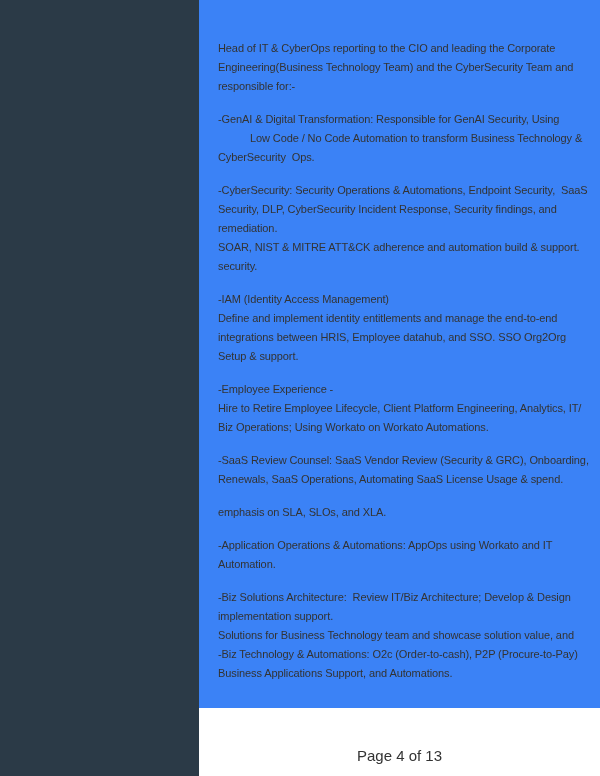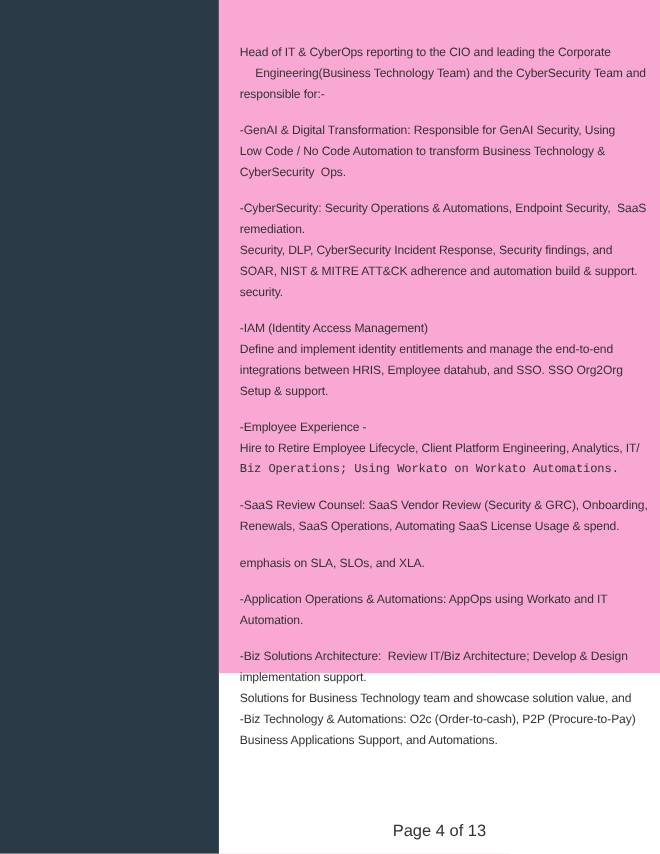--- a/index.html
+++ b/index.html
@@ -20,22 +20,22 @@
     top: 0;
     width: 199px;
     height: 776px;
     background: #2b3a47;
   }
   .content {
     position: absolute;
     left: 199px;
     top: 0;
     width: 401px;
-    height: 612px;
-    background: #f9a8d4;
+    height: 708px;
+    background: #3b82f6;
   }
   .doc {
     padding: 39px 10px 0 19px;
   }
   .para {
     margin: 0 0 14px 0;
   }
   .line {
     font-size: 11px;
     line-height: 19px;
@@ -56,45 +56,45 @@
 </style>
 </head>
 <body style="background: rgb(255, 255, 255);">
 
 <div class="sidebar" style="background: rgb(43, 58, 71);"></div>
 
 <div class="content">
   <div class="doc" id="doc">
       <div class="para">
         <div class="line" style="color: rgb(51, 51, 51);">Head of IT &amp; CyberOps reporting to the CIO and leading the Corporate</div>
-        <div class="line" style="color: rgb(51, 51, 51); margin-left: 14px;">Engineering(Business Technology Team) and the CyberSecurity Team and</div>
+        <div class="line" style="color: rgb(51, 51, 51);">Engineering(Business Technology Team) and the CyberSecurity Team and</div>
         <div class="line" style="color: rgb(51, 51, 51);">responsible for:-</div>
       </div>
       <div class="para">
         <div class="line" style="color: rgb(51, 51, 51);">-GenAI &amp; Digital Transformation: Responsible for GenAI Security, Using</div>
-        <div class="line" style="color: rgb(51, 51, 51);">Low Code / No Code Automation to transform Business Technology &amp;</div>
+        <div class="line" style="color: rgb(51, 51, 51); margin-left: 32px;">Low Code / No Code Automation to transform Business Technology &amp;</div>
         <div class="line" style="color: rgb(51, 51, 51);">CyberSecurity  Ops.</div>
       </div>
       <div class="para">
         <div class="line" style="color: rgb(51, 51, 51);">-CyberSecurity: Security Operations &amp; Automations, Endpoint Security,  SaaS</div>
+        <div class="line" style="color: rgb(51, 51, 51);">Security, DLP, CyberSecurity Incident Response, Security findings, and</div>
         <div class="line" style="color: rgb(51, 51, 51);">remediation.</div>
-        <div class="line" style="color: rgb(51, 51, 51);">Security, DLP, CyberSecurity Incident Response, Security findings, and</div>
         <div class="line" style="color: rgb(51, 51, 51);">SOAR, NIST &amp; MITRE ATT&amp;CK adherence and automation build &amp; support.</div>
         <div class="line" style="color: rgb(51, 51, 51);">security.</div>
       </div>
       <div class="para">
         <div class="line" style="color: rgb(51, 51, 51);">-IAM (Identity Access Management)</div>
         <div class="line" style="color: rgb(51, 51, 51);">Define and implement identity entitlements and manage the end-to-end</div>
         <div class="line" style="color: rgb(51, 51, 51);">integrations between HRIS, Employee datahub, and SSO. SSO Org2Org</div>
         <div class="line" style="color: rgb(51, 51, 51);">Setup &amp; support.</div>
       </div>
       <div class="para">
         <div class="line" style="color: rgb(51, 51, 51);">-Employee Experience -</div>
         <div class="line" style="color: rgb(51, 51, 51);">Hire to Retire Employee Lifecycle, Client Platform Engineering, Analytics, IT/</div>
-        <div class="line" style="color: rgb(51, 51, 51); font-family: Liberation Mono, monospace;">Biz Operations; Using Workato on Workato Automations.</div>
+        <div class="line" style="color: rgb(51, 51, 51);">Biz Operations; Using Workato on Workato Automations.</div>
       </div>
       <div class="para">
         <div class="line" style="color: rgb(51, 51, 51);">-SaaS Review Counsel: SaaS Vendor Review (Security &amp; GRC), Onboarding,</div>
         <div class="line" style="color: rgb(51, 51, 51);">Renewals, SaaS Operations, Automating SaaS License Usage &amp; spend.</div>
       </div>
       <div class="para">
         <div class="line" style="color: rgb(51, 51, 51);">emphasis on SLA, SLOs, and XLA.</div>
       </div>
       <div class="para">
         <div class="line" style="color: rgb(51, 51, 51);">-Application Operations &amp; Automations: AppOps using Workato and IT</div>

